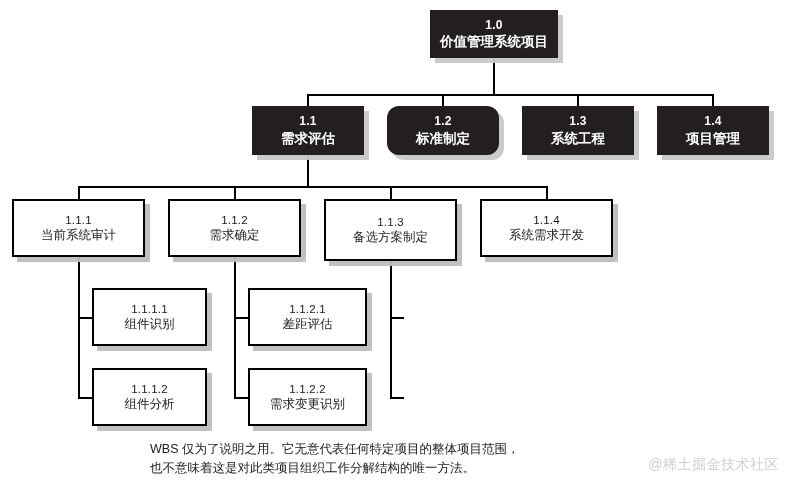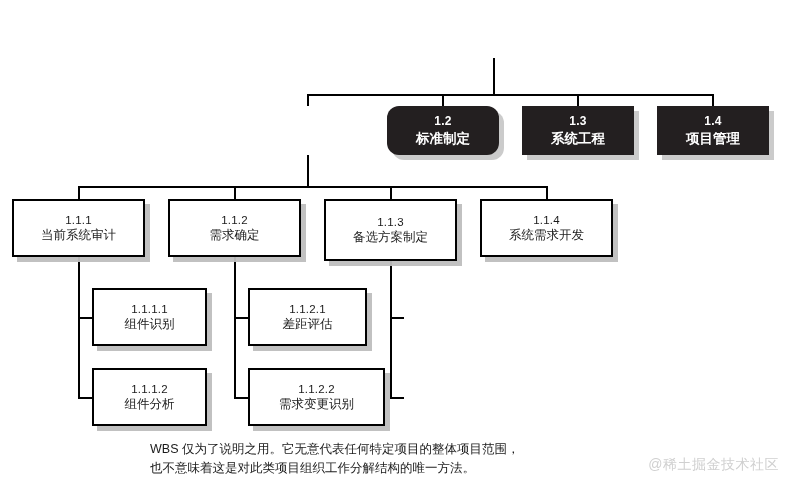--- a/index.html
+++ b/index.html
@@ -118,21 +118,29 @@
   <div class="line h" style="left:78px; top:397px; width:14px;"></div>
 
   <div class="line v" style="left:234px; top:257px; height:141px;"></div>
   <div class="line h" style="left:234px; top:317px; width:14px;"></div>
   <div class="line h" style="left:234px; top:397px; width:14px;"></div>
 
   <div class="line v" style="left:390px; top:257px; height:141px;"></div>
   <div class="line h" style="left:390px; top:317px; width:14px;"></div>
   <div class="line h" style="left:390px; top:397px; width:14px;"></div>
 
+  <div class="node dark" style="left:430px; top:10px; width:128px; height:48px;">
+    <span class="code">1.0</span>
+    <span class="title">价值管理系统项目</span>
+  </div>
 
+  <div class="node dark" style="left:252px; top:106px; width:112px; height:49px;">
+    <span class="code">1.1</span>
+    <span class="title">需求评估</span>
+  </div>
   <div class="node dark" style="left:387px; top:106px; width:112px; height:49px;border-radius:12px;">
     <span class="code">1.2</span>
     <span class="title">标准制定</span>
   </div>
   <div class="node dark" style="left:522px; top:106px; width:112px; height:49px;">
     <span class="code">1.3</span>
     <span class="title">系统工程</span>
   </div>
   <div class="node dark" style="left:657px; top:106px; width:112px; height:49px;">
     <span class="code">1.4</span>
@@ -162,21 +170,21 @@
   </div>
   <div class="node light" style="left:92px; top:368px; width:115px; height:58px;">
     <span class="code">1.1.1.2</span>
     <span class="title">组件分析</span>
   </div>
 
   <div class="node light" style="left:248px; top:288px; width:119px; height:58px;">
     <span class="code">1.1.2.1</span>
     <span class="title">差距评估</span>
   </div>
-  <div class="node light" style="left:248px; top:368px; width:137px; height:58px;">
+  <div class="node light" style="left:248px; top:368px; width:119px; height:58px;">
     <span class="code">1.1.2.2</span>
     <span class="title">需求变更识别</span>
   </div>
 
 
   <div id="footnote">
     <span class="ln">WBS 仅为了说明之用。它无意代表任何特定项目的整体项目范围，</span>
     <span class="ln">也不意味着这是对此类项目组织工作分解结构的唯一方法。</span>
   </div>
 

